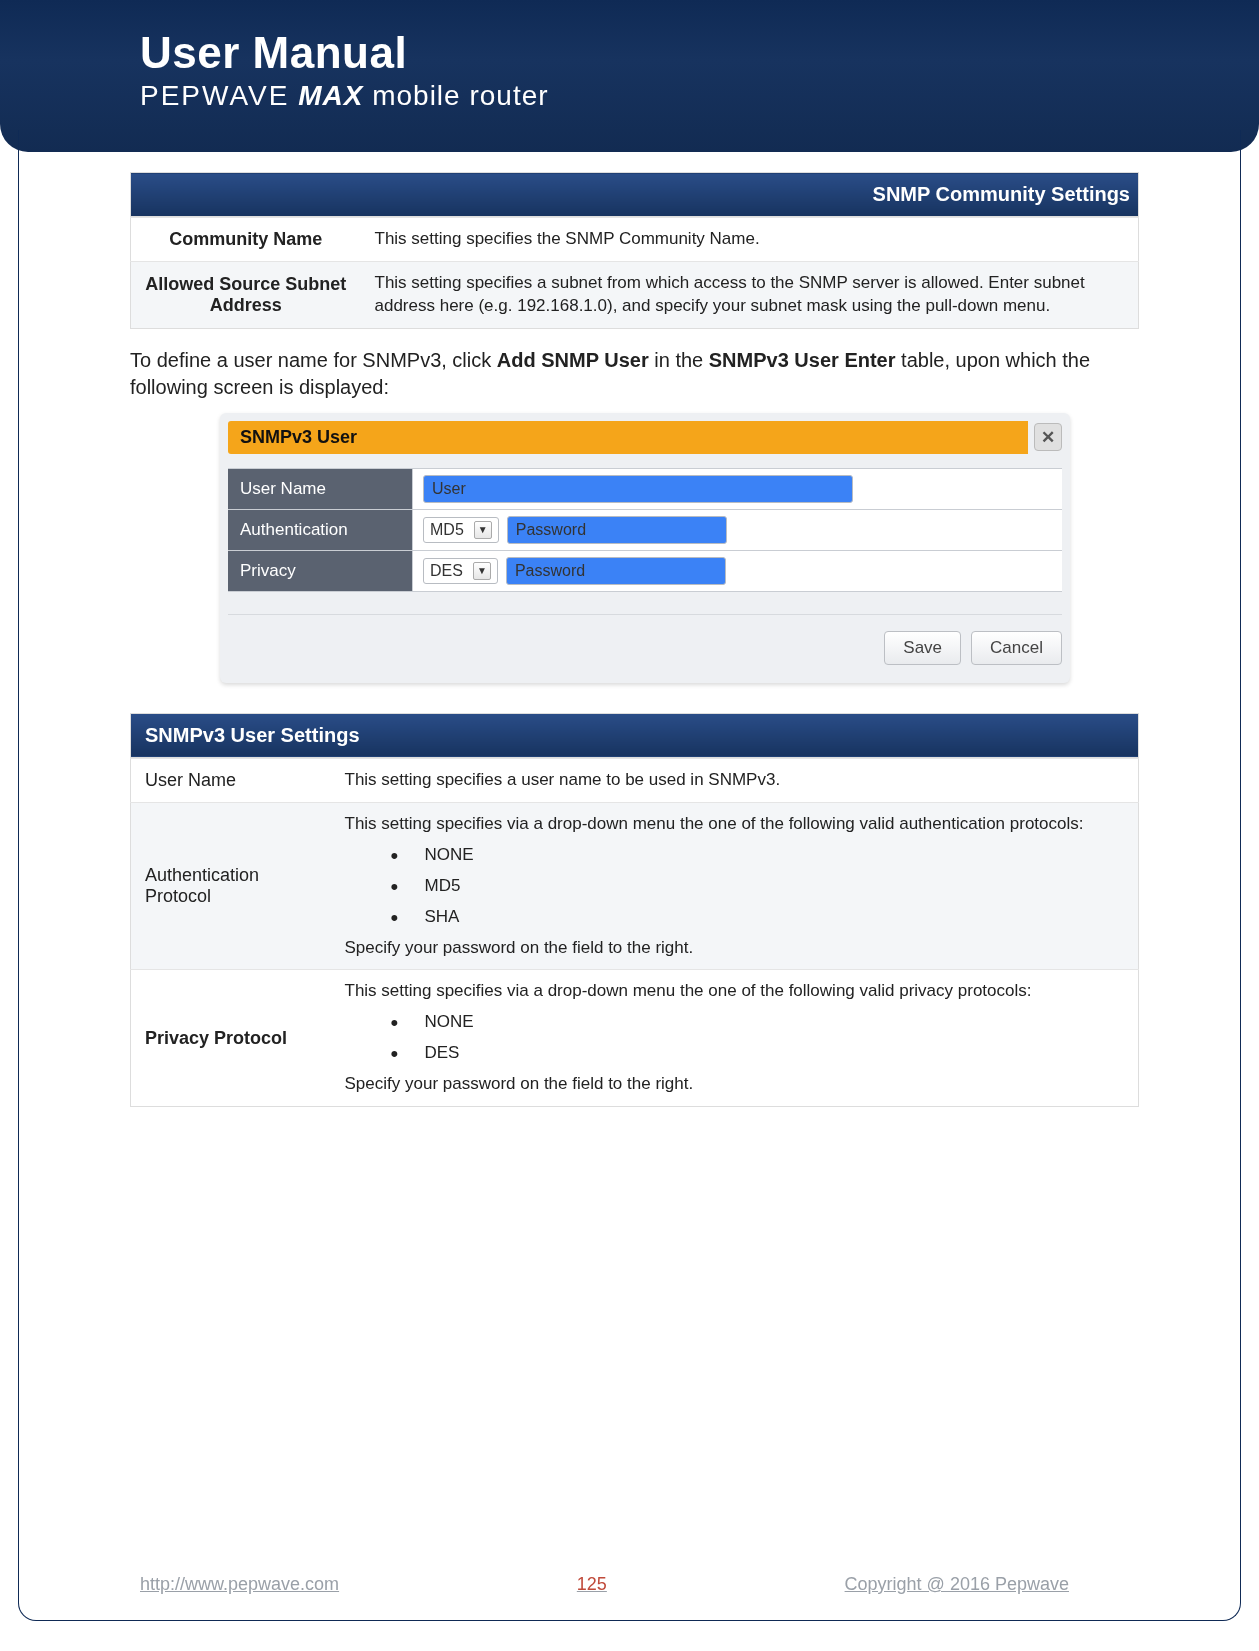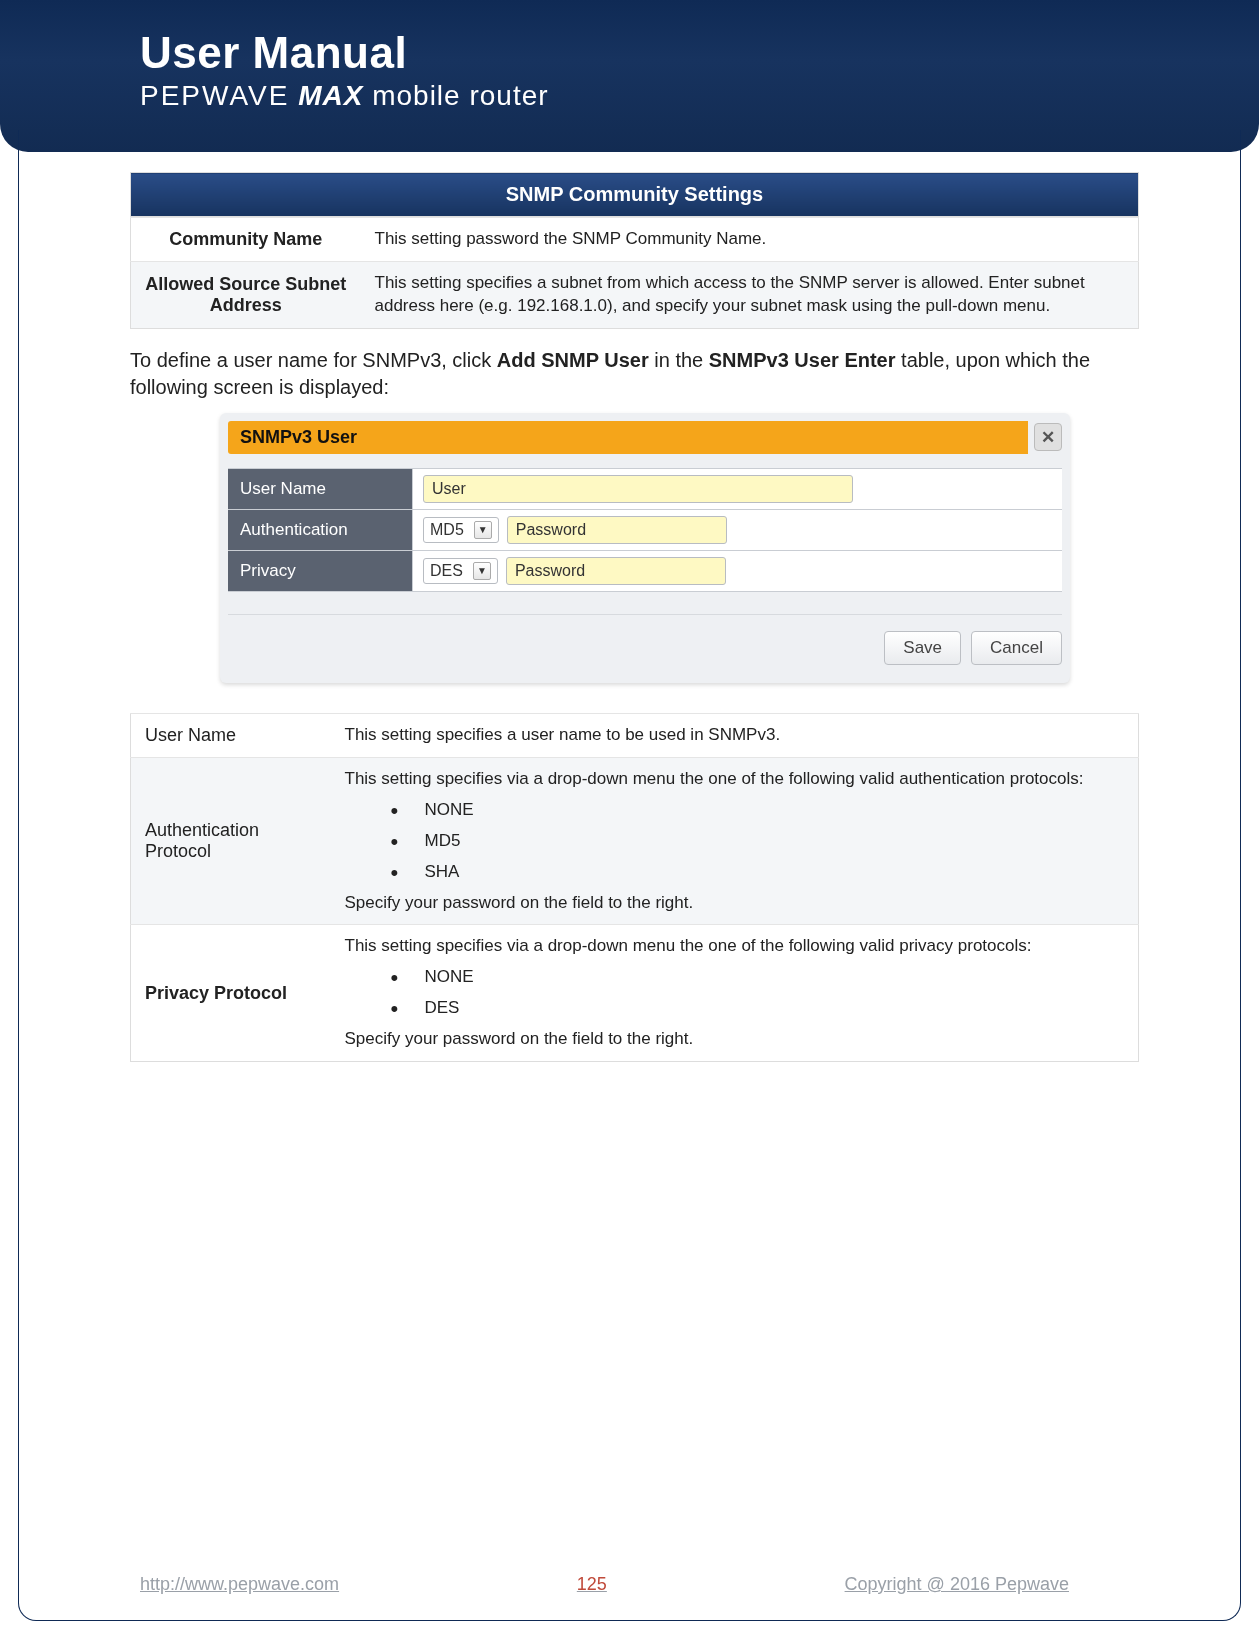--- a/index.html
+++ b/index.html
@@ -38,21 +38,21 @@
   table.settings {
     width: 100%;
     border-collapse: collapse;
     border: 1px solid #ddd;
     font-size: 18px;
   }
   table.settings thead th {
     background: linear-gradient(#2a4d88, #17335f);
     color: #fff;
     font-weight: 700;
-    text-align: center;
+    text-align: right;
     padding: 10px 8px;
     font-size: 20px;
   }
   table.settings thead.left th { text-align: left; padding-left: 14px; }
   table.settings td {
     padding: 10px 14px;
     vertical-align: middle;
     border-top: 1px solid #e5e5e5;
   }
   table.settings tr.alt td { background: #f4f6f8; }
@@ -128,21 +128,21 @@
     background: #fff;
     padding: 6px 10px;
     display: flex;
     gap: 8px;
     align-items: center;
   }
   .txt {
     border: 1px solid #b8bcc2;
     border-radius: 3px;
     padding: 4px 8px;
-    background: #fef9c3;
+    background: #3b82f6;
     font-size: 16px;
     color: #333;
   }
   .txt.wide { width: 430px; }
   .txt.pw   { width: 220px; }
   .sel {
     border: 1px solid #b8bcc2;
     border-radius: 3px;
     padding: 3px 6px;
     background: #fff;
@@ -232,21 +232,21 @@
     <thead>
       <tr>
           <th>SNMP Community Settings</th>
         </tr>
     </thead>
   </table>
   <table class="settings" style="border-top:none">
     <tbody>
         <tr>
       <td class="label">Community Name</td>
-      <td class="desc">This setting password the SNMP Community Name.</td>
+      <td class="desc">This setting specifies the SNMP Community Name.</td>
     </tr>
     <tr class="alt">
       <td class="label">Allowed Source Subnet Address</td>
       <td class="desc">This setting specifies a subnet from which access to the SNMP server is allowed. Enter subnet address here (e.g. 192.168.1.0), and specify your subnet mask using the pull-down menu.</td>
     </tr>
   </tbody>
     </table>
 
   <p class="para">
     <span>To define a user name for SNMPv3, click </span><b>Add SNMP User</b><span> in the </span><b>SNMPv3 User Enter</b><span> table, upon which the following screen is displayed:</span>
@@ -284,20 +284,27 @@
           <span class="txt pw">Password</span>
         </div>
       </div>
     </div>
     <div class="dlg-actions">
       <span class="btn">Save</span>
       <span class="btn">Cancel</span>
     </div>
   </div>
 
+  <table class="settings">
+    <thead class="left">
+      <tr>
+          <th>SNMPv3 User Settings</th>
+        </tr>
+    </thead>
+  </table>
   <table class="settings" style="border-top:none">
     <tbody>
         <tr>
       <td class="label-left">User Name</td>
       <td class="desc">This setting specifies a user name to be used in SNMPv3.</td>
     </tr>
     <tr class="alt">
       <td class="label-left">Authentication Protocol</td>
       <td class="desc">
         <div>This setting specifies via a drop-down menu the one of the following valid authentication protocols:</div>

